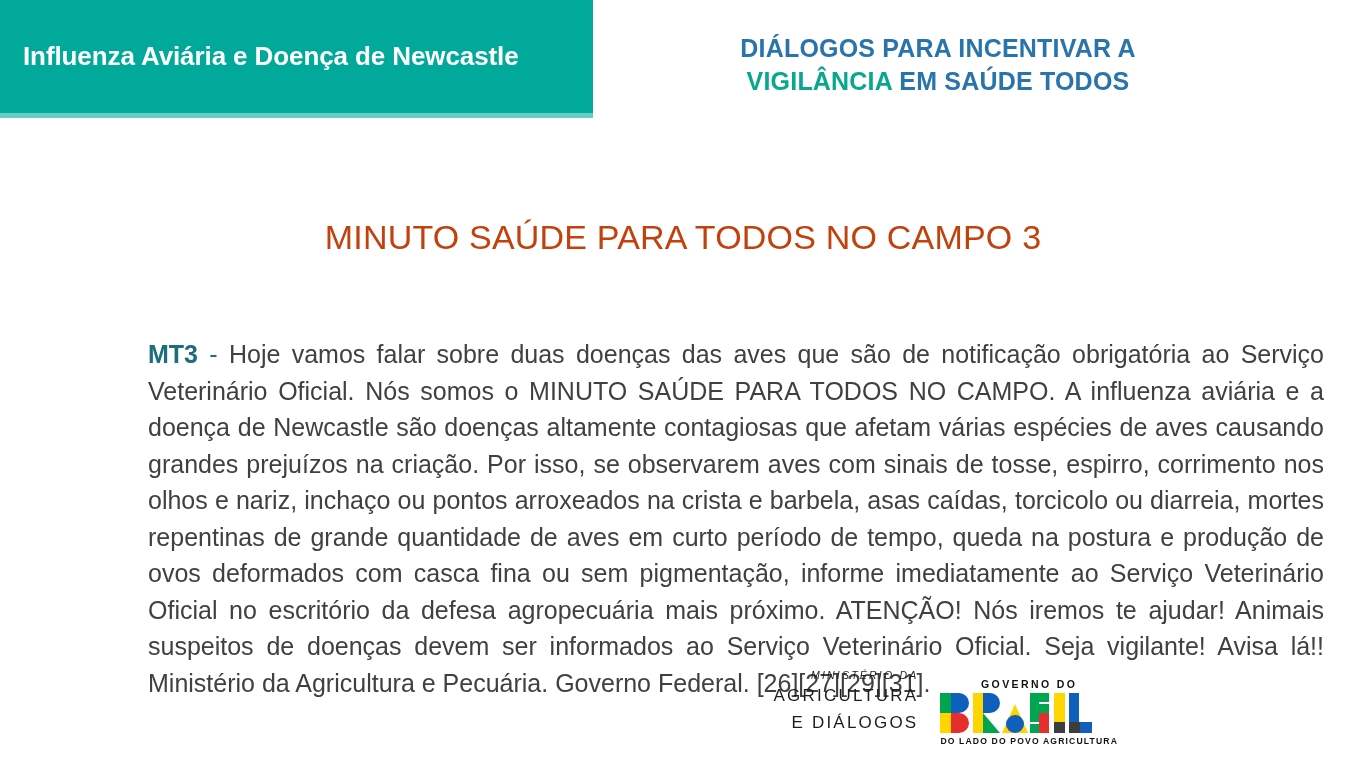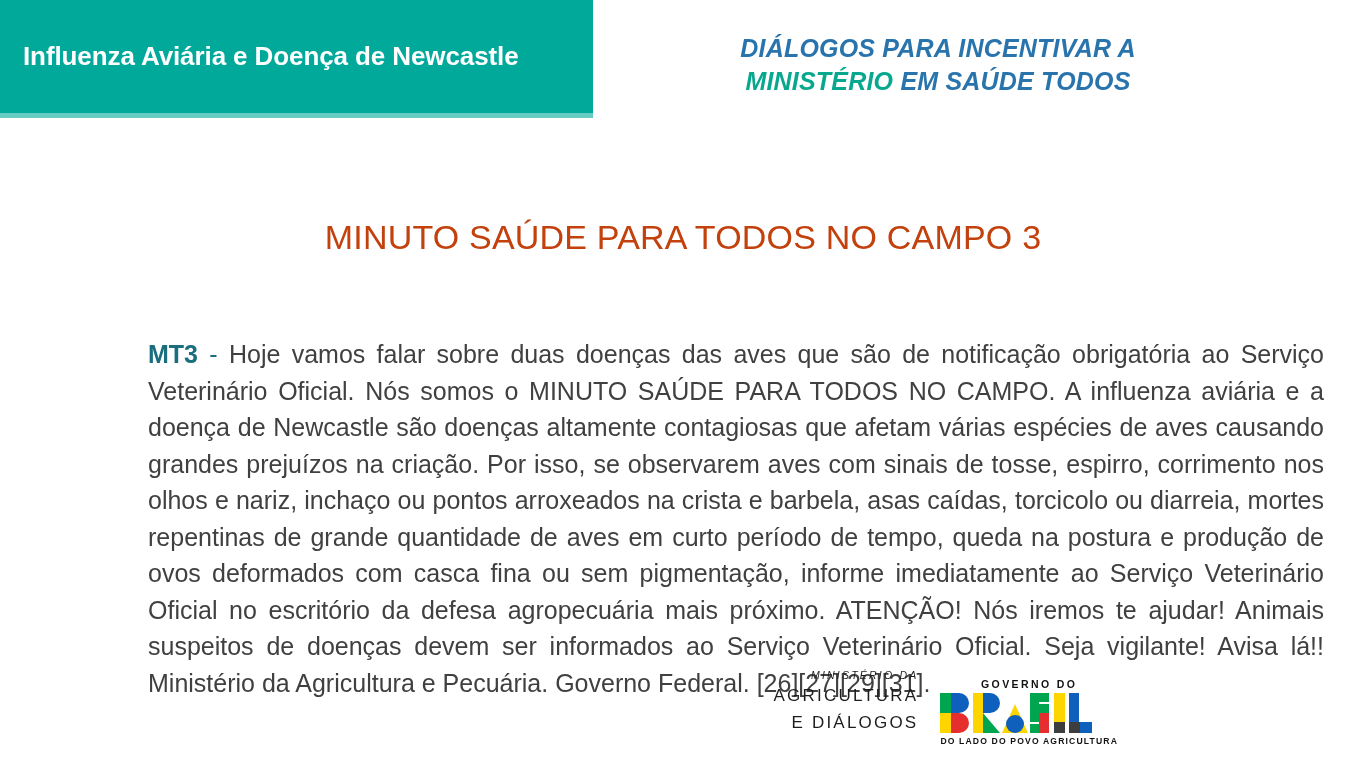--- a/index.html
+++ b/index.html
@@ -58,21 +58,21 @@
     position: absolute;
     left: 593px;
     top: 32px;
     width: 690px;
     text-align: center;
     font-size: 25px;
     font-weight: bold;
     line-height: 1.3;
     letter-spacing: 0.2px;
   }
-  .headline-line { display: block; font-style: italic; }
+  .headline-line { display: block; }
   .hl-blue  { color: #2a74ad; }
   .hl-green { color: #08a88e; }
 
   
   .slide-title {
     position: absolute;
     left: 0;
     top: 195px;
     width: 1366px;
     text-align: center;
@@ -155,21 +155,21 @@
 
 <div class="slide">
 
   <div class="banner">
     <div class="banner-title">Influenza Aviária e Doença de Newcastle</div>
   </div>
   <div class="banner-underline"></div>
 
   <div class="headline">
     <span class="headline-line hl-blue">DIÁLOGOS PARA INCENTIVAR A</span>
-    <span class="headline-line"><span class="hl-green">MINISTÉRIO</span><span class="hl-blue"> EM SAÚDE TODOS</span></span>
+    <span class="headline-line"><span class="hl-green">VIGILÂNCIA</span><span class="hl-blue"> EM SAÚDE TODOS</span></span>
   </div>
 
   <h1 class="slide-title">MINUTO SAÚDE PARA TODOS NO CAMPO 3</h1>
 
   <div class="body-block">
     <span class="speaker">MT3</span><span class="dash"> -  </span><span>Hoje vamos falar sobre duas doenças das aves que são de notificação obrigatória ao Serviço Veterinário Oficial. Nós somos o MINUTO SAÚDE PARA TODOS NO CAMPO. A influenza aviária e a doença de Newcastle são doenças altamente contagiosas que afetam várias espécies de aves causando grandes prejuízos na criação. Por isso, se observarem aves com sinais de tosse, espirro, corrimento nos olhos e nariz, inchaço ou pontos arroxeados na crista e barbela, asas caídas, torcicolo ou diarreia, mortes repentinas de grande quantidade de aves em curto período de tempo, queda na postura e produção de ovos deformados com casca fina ou sem pigmentação, informe imediatamente ao Serviço Veterinário Oficial no escritório da defesa agropecuária mais próximo. ATENÇÃO! Nós iremos te ajudar! Animais suspeitos de doenças devem ser informados ao Serviço Veterinário Oficial. Seja vigilante! Avisa lá!! Ministério da Agricultura e Pecuária. Governo Federal. [26][27][29][31].</span>
   </div>
 
   <div class="footer">
 

